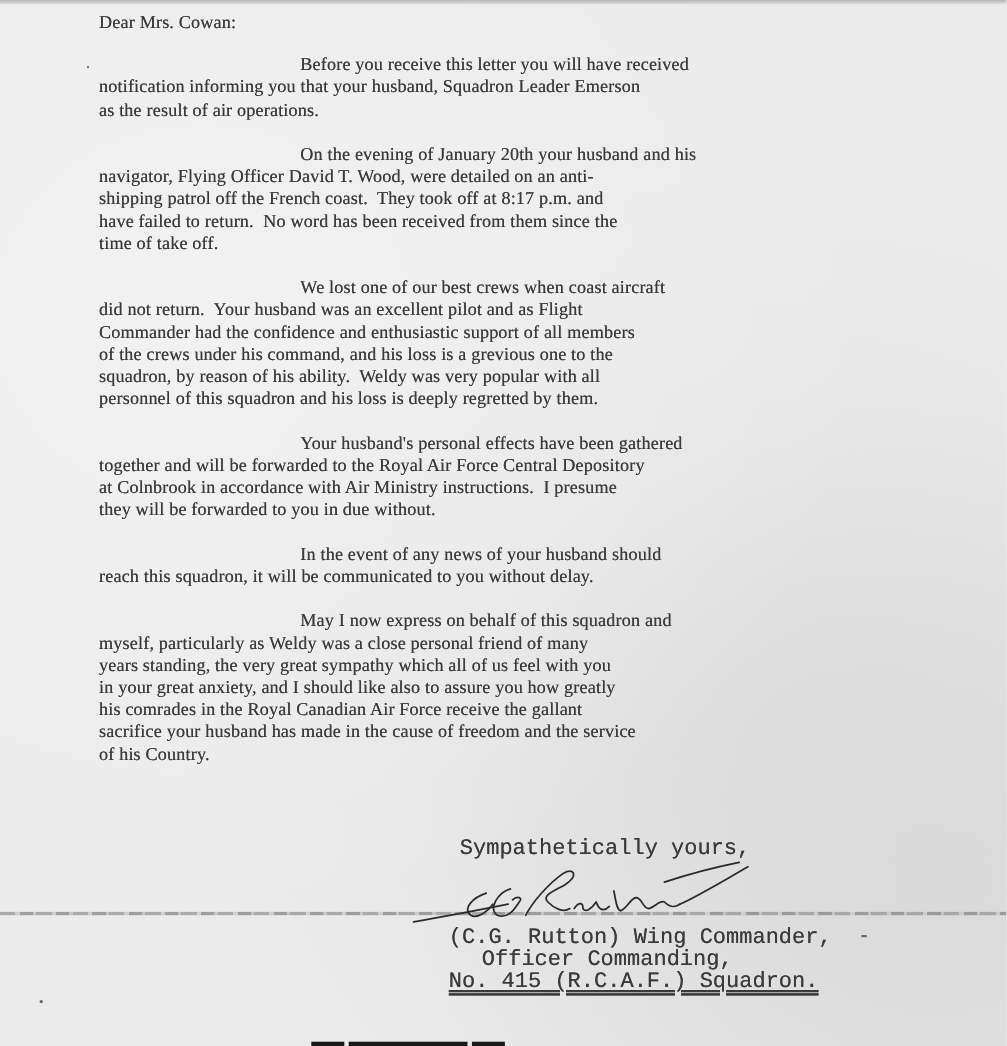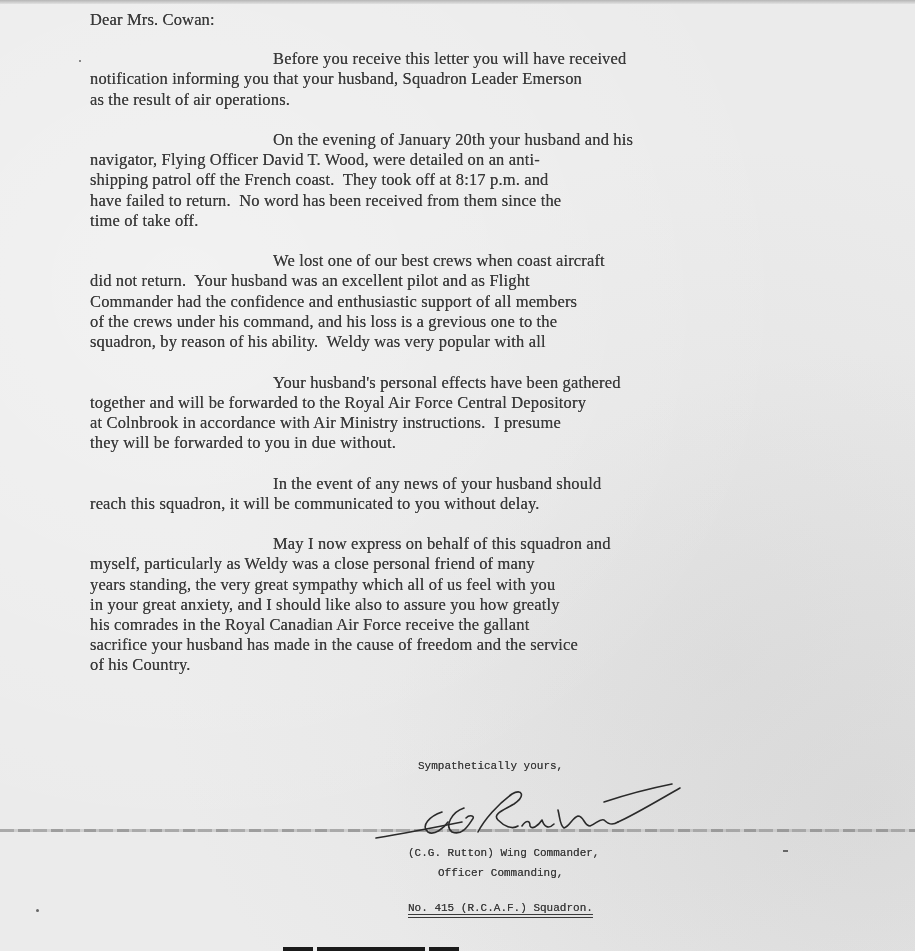--- a/index.html
+++ b/index.html
@@ -16,27 +16,27 @@
     position: absolute; left: 90px; top: 10px; width: 740px;
     font-family: Liberation Serif, serif;
     font-size: 16.5px; line-height: 20.2px; color: #3a3a3a;
     letter-spacing: 0.15px;
     text-shadow: 0 0 0.6px #555;
   }
   .line { white-space: pre; height: 20.2px; }
   .para { margin-bottom: 20.3px; }
   .salutation { margin-bottom: 19px; }
   .indent { padding-left: 183px; }
-  .closing { position: absolute; left: 418px; top: 760px; font-family: "Liberation Mono", monospace; font-size: 11px; color: #3a3a3a; white-space: pre; text-shadow: 0 0 0.6px #555; }
+  .closing { position: absolute; left: 418px; top: 760px; font-family: "Liberation Mono", monospace; font-size: 20px; color: #3a3a3a; white-space: pre; text-shadow: 0 0 0.6px #555; }
   .fold { position: absolute; left: 0; top: 829px; width: 915px; height: 3px;
     background: repeating-linear-gradient(90deg, #9a9a9a 0 14px, #c8c8c8 14px 18px, #8a8a8a 18px 30px, #bdbdbd 30px 33px); opacity: 0.8; }
   .signature { position: absolute; left: 372px; top: 782px; width: 320px; height: 60px; }
-  .sig-block { position: absolute; left: 408px; top: 843px; font-family: "Liberation Mono", monospace; font-size: 11px; line-height: 20.2px; color: #3a3a3a; text-shadow: 0 0 0.6px #555; }
+  .sig-block { position: absolute; left: 408px; top: 843px; font-family: "Liberation Mono", monospace; font-size: 20px; line-height: 20.2px; color: #3a3a3a; text-shadow: 0 0 0.6px #555; }
   .sig-block .line2 { padding-left: 30px; }
-  .sig-block .line3 { text-decoration: underline; text-decoration-style: double; text-underline-offset: 3px; margin-top: 15px; }
+  .sig-block .line3 { text-decoration: underline; text-decoration-style: double; text-underline-offset: 3px; }
   .bottom-bars { position: absolute; top: 947px; height: 4px; background: #1a1a1a; }
   .speck { position: absolute; width: 3px; height: 3px; border-radius: 50%; background: #666; }
 </style>
 </head>
 <body>
 
 <div class="top-edge"></div>
 
 <div class="letter">
   <div class="line salutation">Dear Mrs. Cowan:</div>
@@ -54,20 +54,21 @@
     <div class="line">have failed to return.  No word has been received from them since the</div>
     <div class="line">time of take off.</div>
   </div>
 
   <div class="para">
     <div class="line indent">We lost one of our best crews when coast aircraft</div>
     <div class="line">did not return.  Your husband was an excellent pilot and as Flight</div>
     <div class="line">Commander had the confidence and enthusiastic support of all members</div>
     <div class="line">of the crews under his command, and his loss is a grevious one to the</div>
     <div class="line">squadron, by reason of his ability.  Weldy was very popular with all</div>
+    <div class="line">personnel of this squadron and his loss is deeply regretted by them.</div>
   </div>
 
   <div class="para">
     <div class="line indent">Your husband's personal effects have been gathered</div>
     <div class="line">together and will be forwarded to the Royal Air Force Central Depository</div>
     <div class="line">at Colnbrook in accordance with Air Ministry instructions.  I presume</div>
     <div class="line">they will be forwarded to you in due without.</div>
   </div>
 
   <div class="para">

